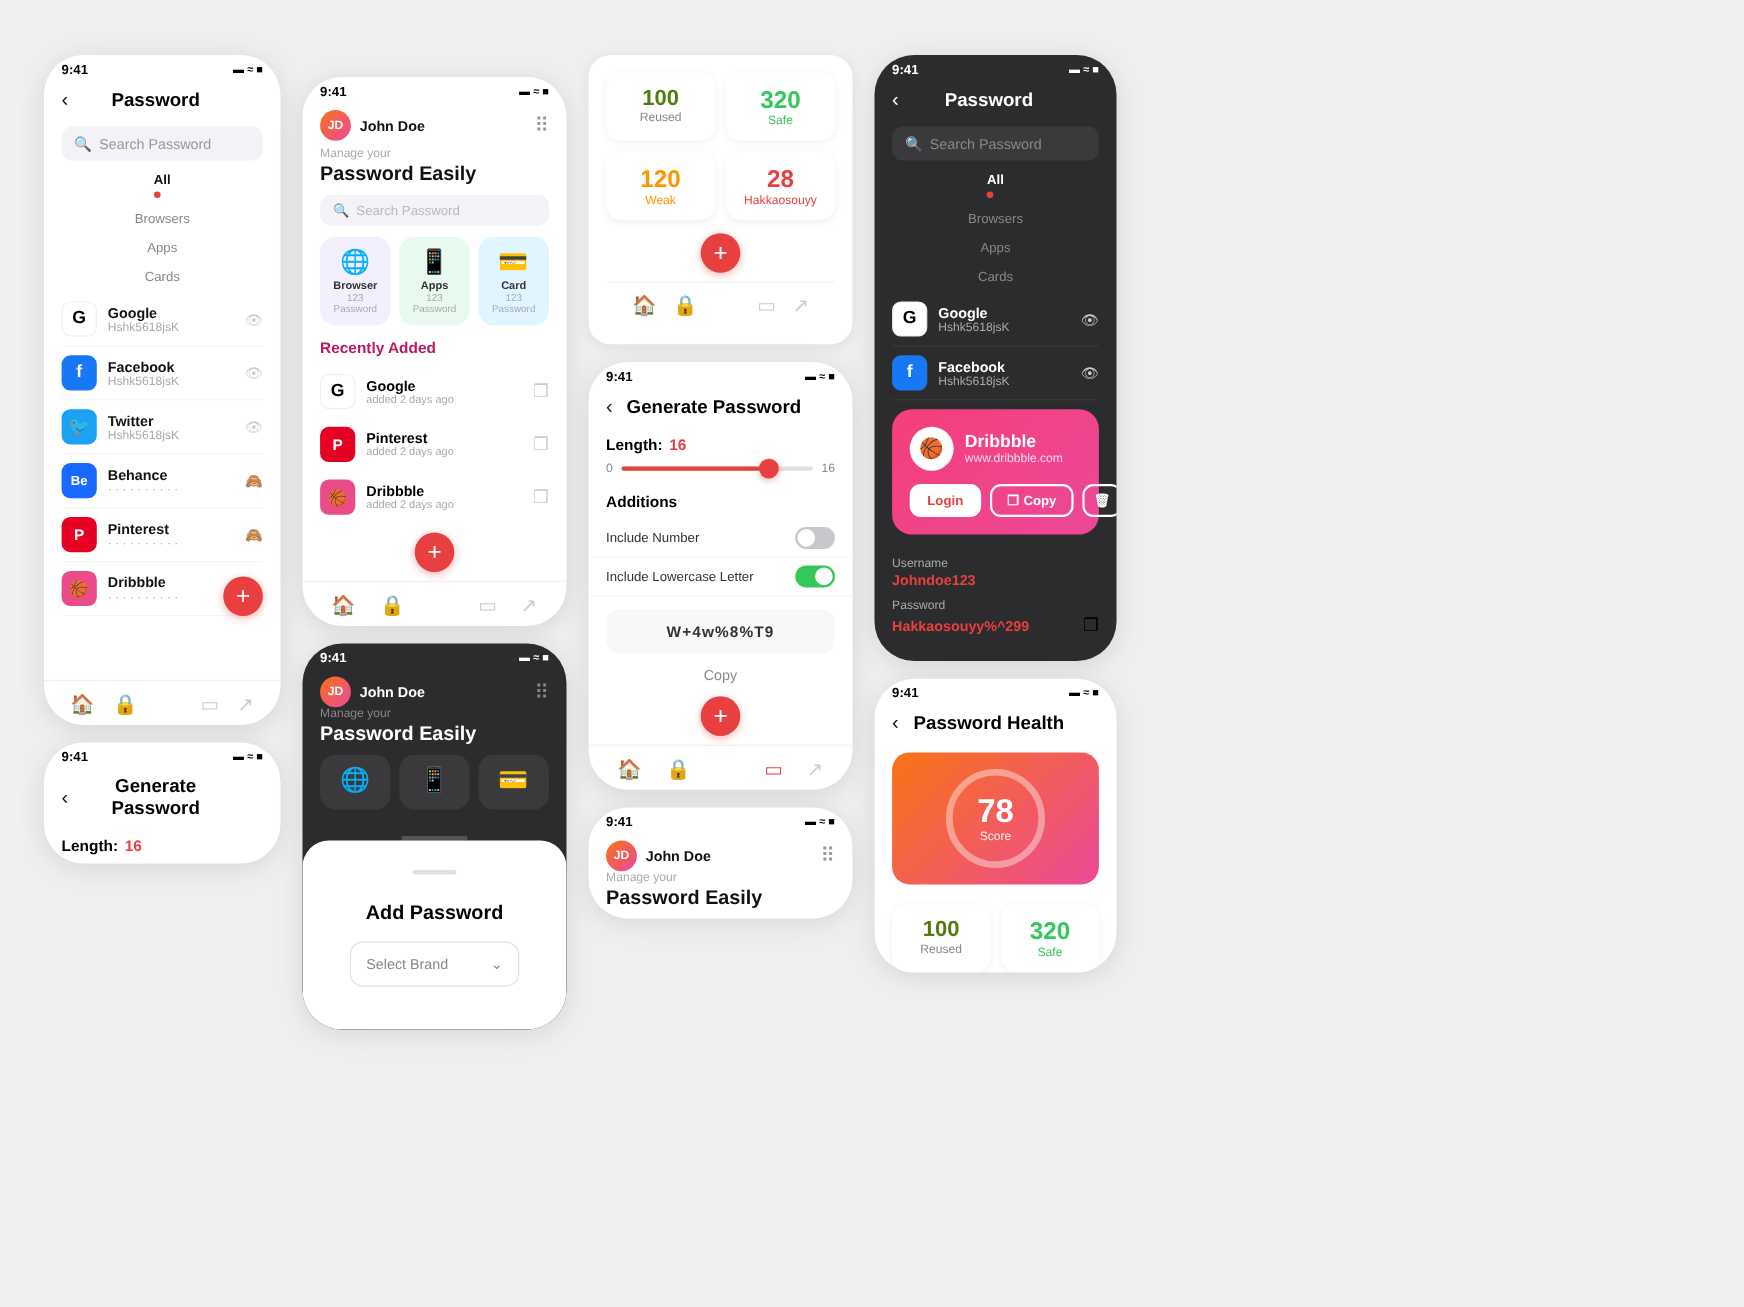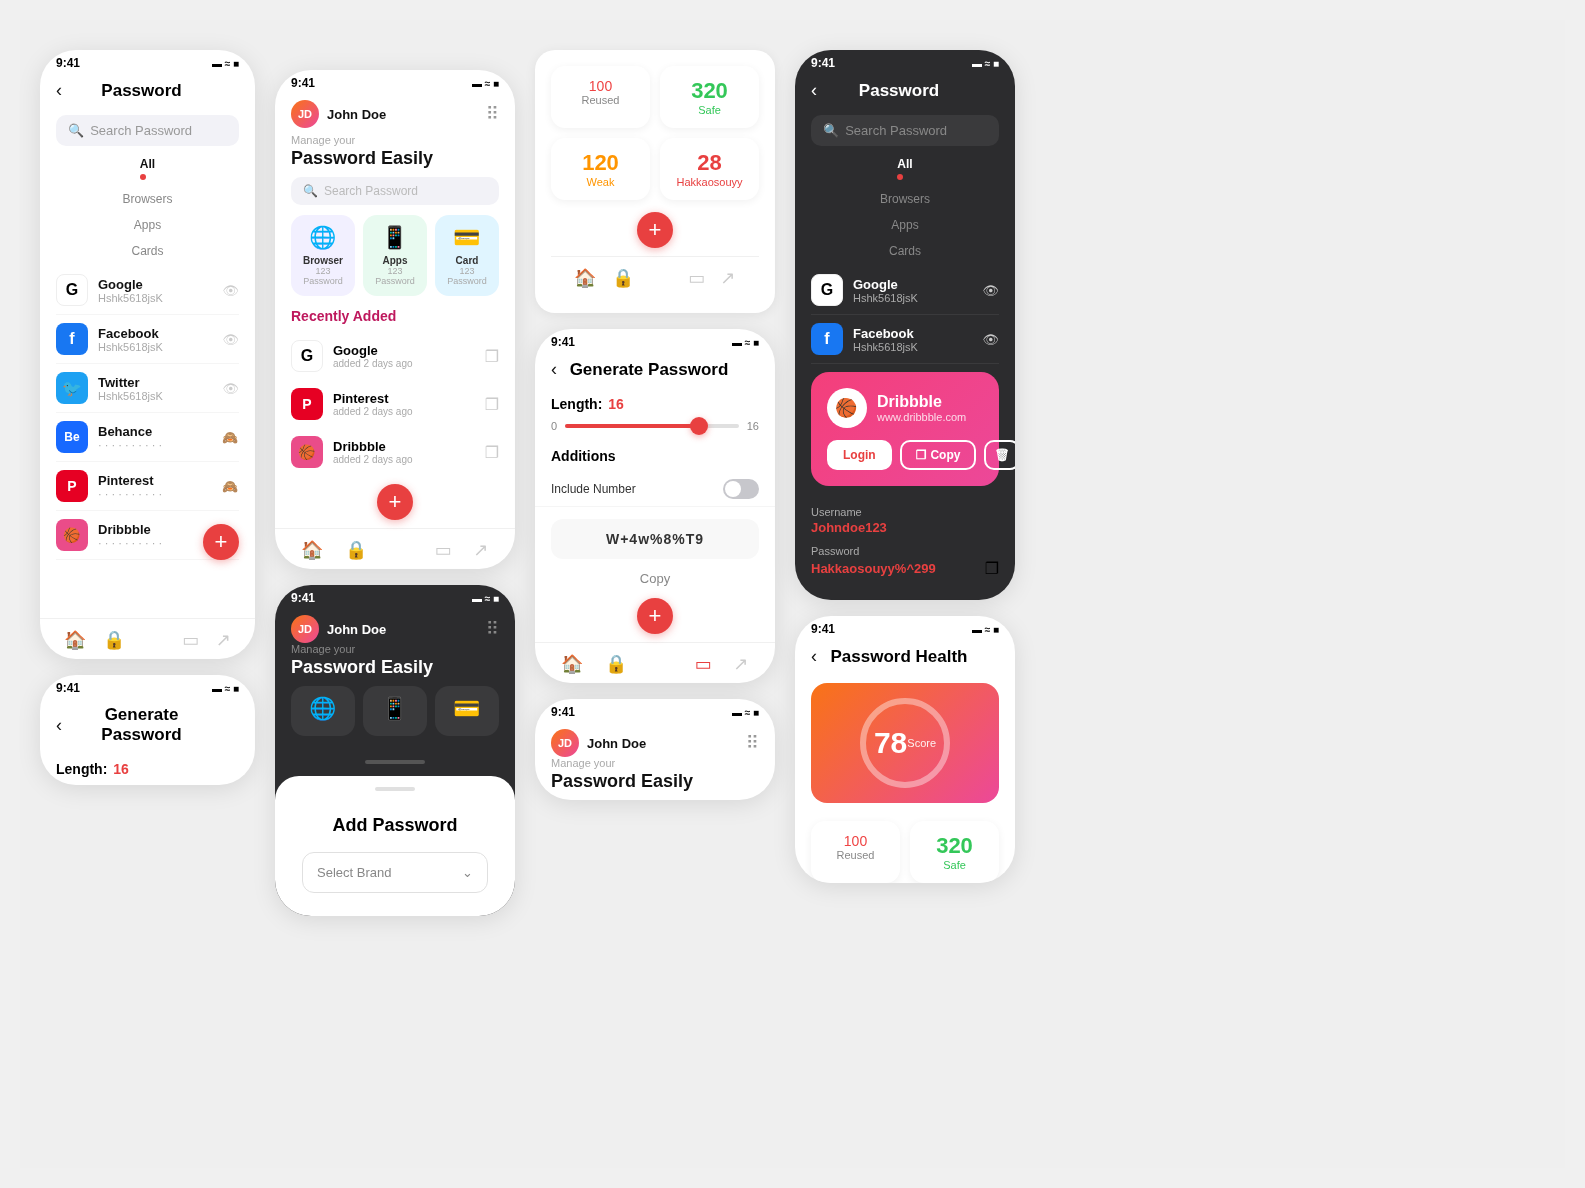--- a/index.html
+++ b/index.html
@@ -288,21 +288,21 @@
       border-radius: 12px;
       padding: 12px 14px;
       display: flex; justify-content: space-between; align-items: center;
       font-size: 13px; color: #888;
       cursor: pointer;
     }
 
     
     ::-webkit-scrollbar { display: none; }
 
-    .reused-num { font-size: 14px; font-weight: 400; color: #ef4444; }
+    .reused-num { font-size: 20px; font-weight: 700; color: #4d7c0f; }
     .safe-num { font-size: 22px; font-weight: 700; color: #34c759; }
     .weak-num { font-size: 22px; font-weight: 700; color: #ff9500; }
     .compromised-num { font-size: 22px; font-weight: 700; color: #e84040; }
 
     .dark-screen { color: #fff; }
     .dark-screen .screen-title { color: #fff; }
     .dark-screen .user-name { color: #fff; }
   </style>
 </head>
 <body>
@@ -510,21 +510,21 @@
         <div class="cat-card" style="background:#3a3a3c;">
           <div class="cat-icon">📱</div>
         </div>
         <div class="cat-card" style="background:#3a3a3c;">
           <div class="cat-icon">💳</div>
         </div>
       </div>
 
       <div style="width:60px; height:4px; background:#555; border-radius:2px; margin:12px auto 0;"></div>
 
-      <div style="background:#fff; border-radius:24px 24px 0 0; margin-top:12px; padding:11px;">
+      <div style="background:#fff; border-radius:24px 24px 0 0; margin-top:0; padding:27px;">
         <div style="width:40px; height:4px; background:#e0e0e0; border-radius:2px; margin:0 auto 12px;"></div>
         <div class="add-pw-title">Add Password</div>
         <div class="select-brand">
           <span>Select Brand</span>
           <span>⌄</span>
         </div>
       </div>
     </div>
   </div>
 
@@ -584,20 +584,26 @@
         <div class="slider-track">
           <div class="slider-fill" style="width:75%;"></div>
           <div class="slider-thumb" style="left:72%;"></div>
         </div>
         <span class="slider-num">16</span>
       </div>
       <div class="additions-title">Additions</div>
       <div class="toggle-row">
         <span class="toggle-label">Include Number</span>
         <div class="toggle off">
+          <div class="toggle-ball"></div>
+        </div>
+      </div>
+      <div class="toggle-row">
+        <span class="toggle-label">Include Lowercase Letter</span>
+        <div class="toggle on">
           <div class="toggle-ball"></div>
         </div>
       </div>
       <div class="generated-pw">W+4w%8%T9</div>
       <div class="copy-btn">Copy</div>
       <div style="text-align:center; margin:6px 0 4px;">
         <div style="width:36px; height:36px; border-radius:50%; background:#e84040; color:#fff; display:inline-flex; align-items:center; justify-content:center; font-size:22px; box-shadow:0 2px 8px rgba(232,64,64,0.4); cursor:pointer;">+</div>
       </div>
       <div class="bottom-nav">
         <span class="nav-icon">🏠</span>
@@ -707,21 +713,21 @@
       <div class="status-bar">
         <span class="time">9:41</span>
         <span class="status-icons">▬ ≈ ■</span>
       </div>
       <div class="screen-header">
         <span class="back-arrow">‹</span>
         <span class="screen-title">Password Health</span>
         <span style="width:18px;"></span>
       </div>
       <div class="score-circle">
-        <div style="width:90px; height:90px; border-radius:50%; border:6px solid rgba(255,255,255,0.4); display:flex; flex-direction:row; align-items:center; justify-content:center; color:#fff;">
+        <div style="width:90px; height:90px; border-radius:50%; border:6px solid rgba(255,255,255,0.4); display:flex; flex-direction:column; align-items:center; justify-content:center; color:#fff;">
           <span style="font-size:30px; font-weight:800;">78</span>
           <span style="font-size:11px; opacity:0.9;">Score</span>
         </div>
       </div>
       <div style="display:flex; gap:10px; padding:10px 16px 0;">
         <div class="stat-box">
           <div class="reused-num">100</div>
           <div class="stat-label">Reused</div>
         </div>
         <div class="stat-box">

